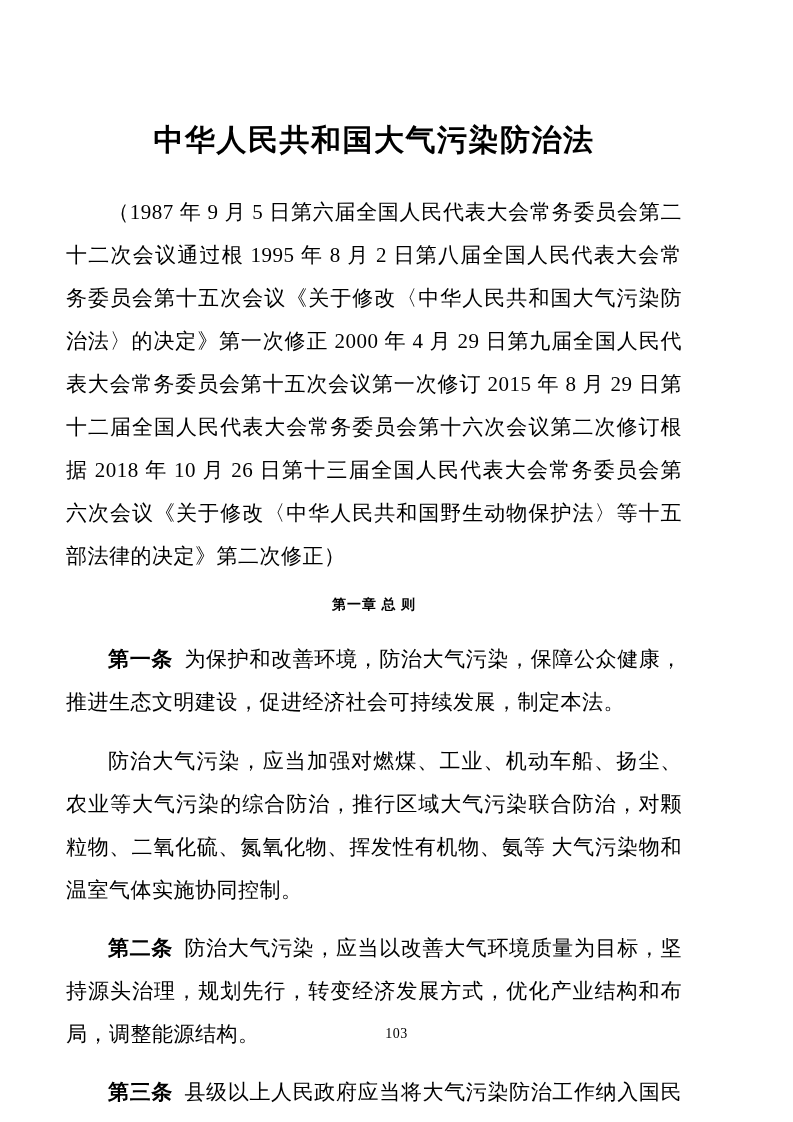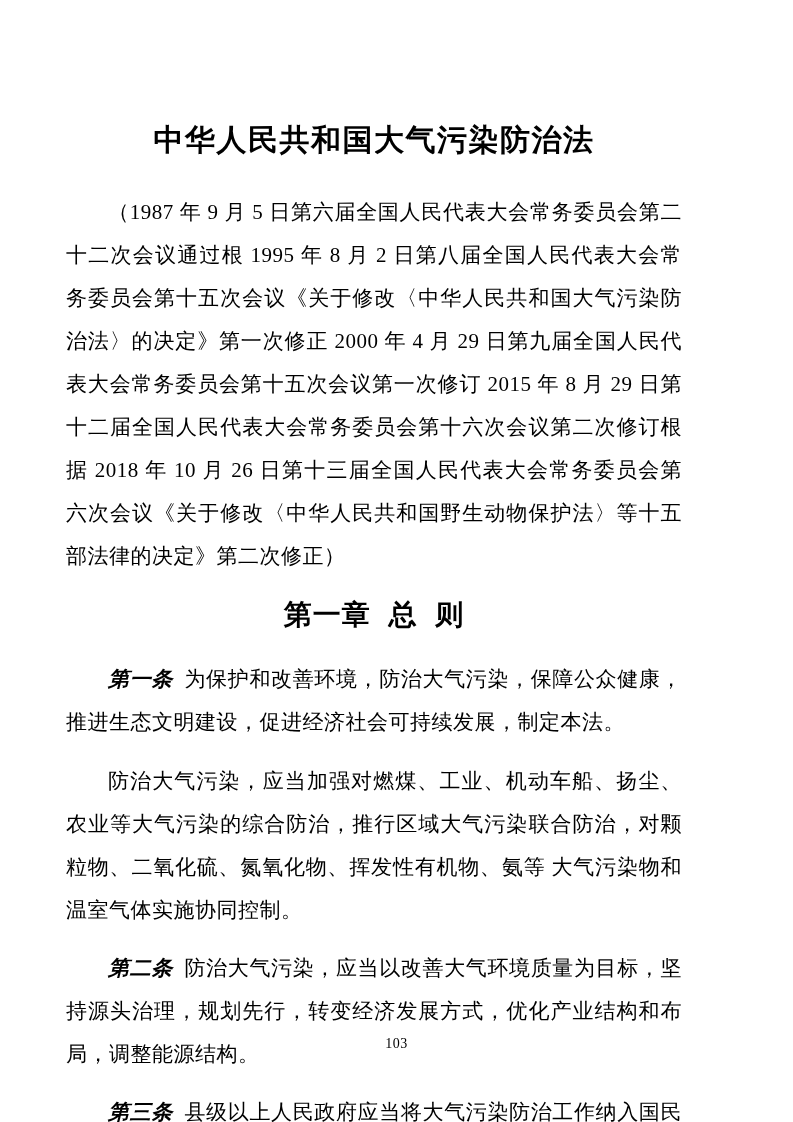--- a/index.html
+++ b/index.html
@@ -33,39 +33,38 @@
     line-height: 2.05;
     text-align: justify;
     text-indent: 2em;
     margin: 15px;
     letter-spacing: 0.5px;
   }
   .preamble {
     margin-bottom: 12px;
   }
   .chapter-heading {
-    font-size: 28px;
+    font-size: 14px;
     font-weight: 700;
     text-align: center;
     margin: 18px 0 24px 0;
     letter-spacing: 1px;
-    font-family: Liberation Mono, monospace;
+    font-family: Liberation Serif, serif;
   }
   .art-label {
     font-weight: 700;
   }
   .art-label:not(:empty) {
     margin-right: 0.55em;
-    font-style: italic;
   }
   .page-number {
     position: absolute;
     left: 0;
     right: 0;
-    bottom: 70px;
+    bottom: 80px;
     text-align: center;
     font-size: 14px;
     letter-spacing: 0.5px;
     color: #000000;
     font-family: "Liberation Serif", "DejaVu Serif", serif;
   }
 </style>
 </head>
 <body>
 

